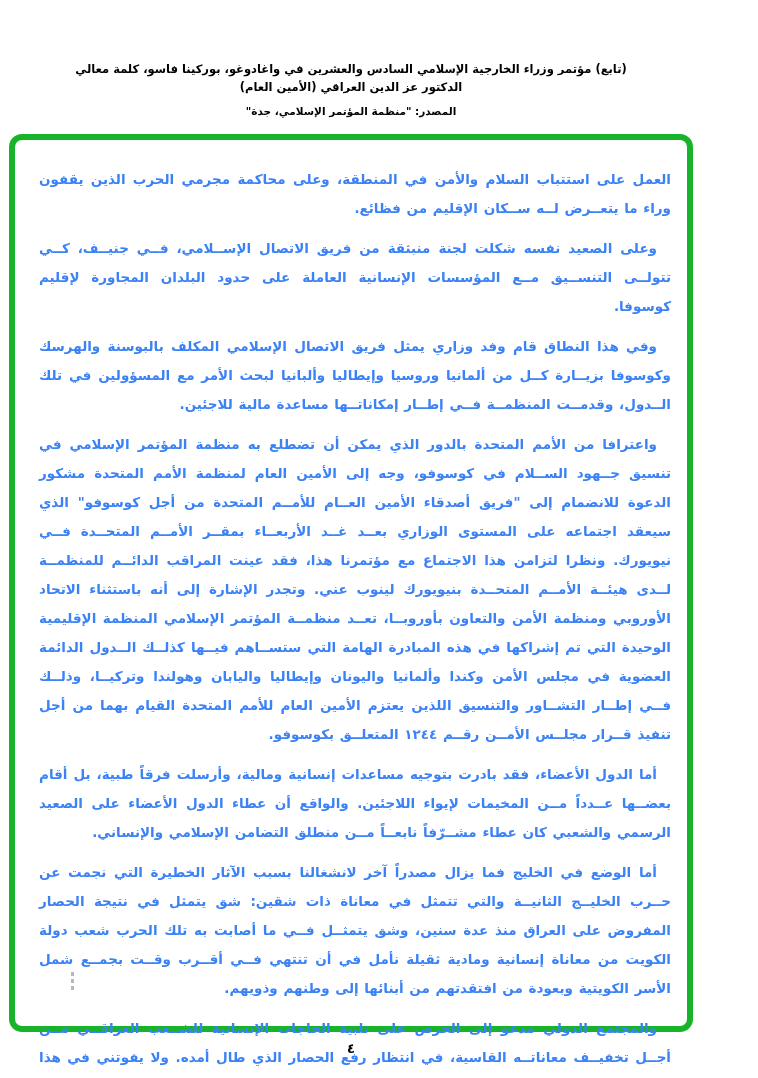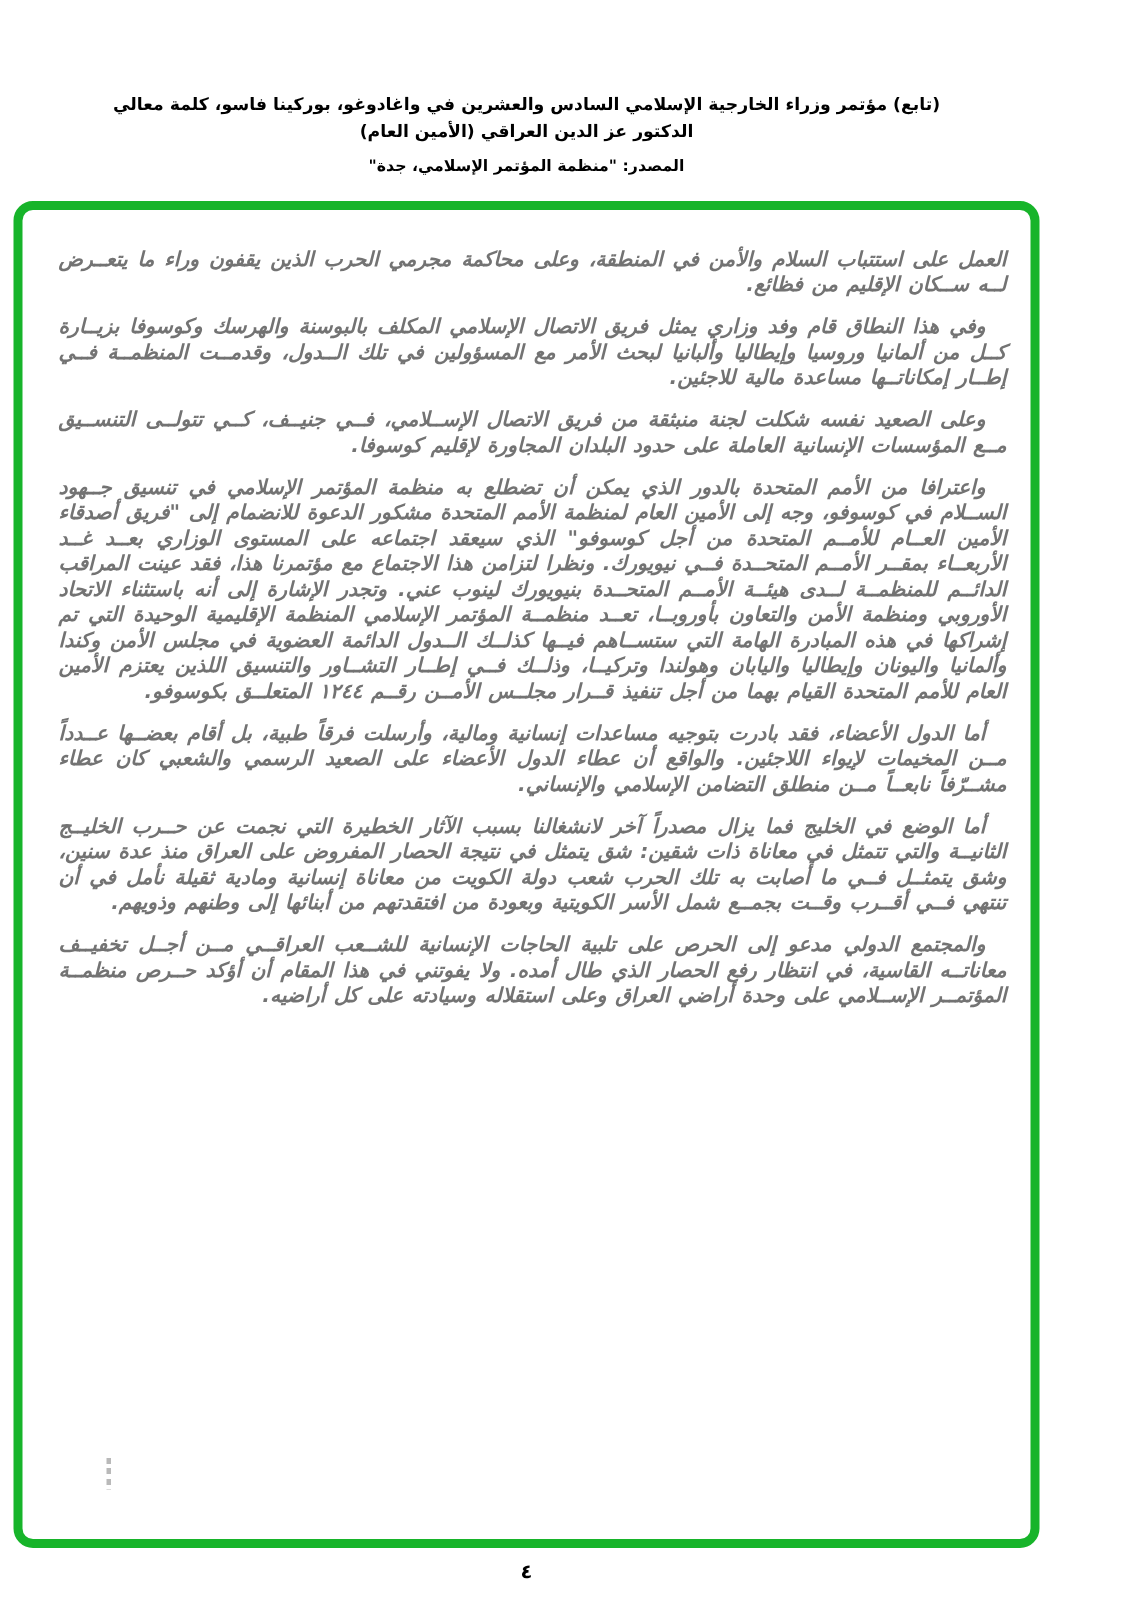--- a/index.html
+++ b/index.html
@@ -37,26 +37,25 @@
     margin: 17px auto 0 auto;
     border: 6px solid #17b42a;
     border-radius: 13px;
     padding: 25px 16px 0 24px;
     direction: rtl;
     position: relative;
   }
   .green-box p {
     font-size: 13.5px;
     font-weight: bold;
-    line-height: 17px;
+    line-height: 29px;
     text-align: justify;
-    color: #737373;
+    color: #3b82f6;
     margin-bottom: 11px;
     word-spacing: 1px;
-    font-style: italic;
   }
   .green-box p.indent { text-indent: 14px; }
   .green-box p.salutation {
     text-align: right;
     text-indent: 0;
   }
   .stray-mark {
     position: absolute;
     left: 71px;
     top: 972px;
@@ -81,22 +80,22 @@
 
 <div class="page">
 
   <div class="doc-header">
     <div class="line1">(تابع) مؤتمر وزراء الخارجية الإسلامي السادس والعشرين في واغادوغو، بوركينا فاسو، كلمة معالي الدكتور عز الدين العراقي (الأمين العام)</div>
     <div class="line2">المصدر:  "منظمة المؤتمر الإسلامي، جدة"</div>
   </div>
 
   <div class="green-box">
     <p>العمل على استتباب السلام والأمن في المنطقة، وعلى محاكمة مجرمي الحرب الذين يقفون وراء ما يتعــرض لــه ســكان الإقليم من فظائع.</p>
+    <p class="indent">وعلى الصعيد نفسه شكلت لجنة منبثقة من فريق الاتصال الإســلامي، فــي جنيــف، كــي تتولــى التنســيق مــع المؤسسات الإنسانية العاملة على حدود البلدان المجاورة لإقليم كوسوفا.</p>
     <p class="indent">وفي هذا النطاق قام وفد وزاري يمثل فريق الاتصال الإسلامي المكلف بالبوسنة والهرسك وكوسوفا بزيــارة كــل من ألمانيا وروسيا وإيطاليا وألبانيا لبحث الأمر مع المسؤولين في تلك الــدول، وقدمــت المنظمــة فــي إطــار إمكاناتــها مساعدة مالية للاجئين.</p>
-    <p class="indent">وعلى الصعيد نفسه شكلت لجنة منبثقة من فريق الاتصال الإســلامي، فــي جنيــف، كــي تتولــى التنســيق مــع المؤسسات الإنسانية العاملة على حدود البلدان المجاورة لإقليم كوسوفا.</p>
     <p class="indent">واعترافا من الأمم المتحدة بالدور الذي يمكن أن تضطلع به منظمة المؤتمر الإسلامي في تنسيق جــهود الســلام في كوسوفو، وجه إلى الأمين العام لمنظمة الأمم المتحدة مشكور الدعوة للانضمام إلى "فريق أصدقاء الأمين العــام للأمــم المتحدة من أجل كوسوفو" الذي سيعقد اجتماعه على المستوى الوزاري بعــد غــد الأربعــاء بمقــر الأمــم المتحــدة فــي نيويورك. ونظرا لتزامن هذا الاجتماع مع مؤتمرنا هذا، فقد عينت المراقب الدائــم للمنظمــة لــدى هيئــة الأمــم المتحــدة بنيويورك لينوب عني.  وتجدر الإشارة إلى أنه باستثناء الاتحاد الأوروبي ومنظمة الأمن والتعاون بأوروبــا، تعــد منظمــة المؤتمر الإسلامي المنظمة الإقليمية الوحيدة التي تم إشراكها في هذه المبادرة الهامة التي ستســاهم فيــها كذلــك الــدول الدائمة العضوية في مجلس الأمن وكندا وألمانيا واليونان وإيطاليا واليابان وهولندا وتركيــا، وذلــك فــي إطــار التشــاور والتنسيق اللذين يعتزم الأمين العام للأمم المتحدة القيام بهما من أجل تنفيذ قــرار مجلــس الأمــن رقــم ١٢٤٤ المتعلــق بكوسوفو.</p>
     <p class="indent">أما الدول الأعضاء، فقد بادرت بتوجيه مساعدات إنسانية ومالية، وأرسلت فرقاً طبية، بل أقام بعضــها عــدداً مــن المخيمات لإيواء اللاجئين. والواقع أن عطاء الدول الأعضاء على الصعيد الرسمي والشعبي كان عطاء مشــرّفاً نابعــاً مــن منطلق التضامن الإسلامي والإنساني.</p>
     <p class="indent">أما الوضع في الخليج فما يزال مصدراً آخر لانشغالنا بسبب الآثار الخطيرة التي نجمت عن حــرب الخليــج الثانيــة والتي تتمثل في معاناة ذات شقين: شق يتمثل في نتيجة الحصار المفروض على العراق منذ عدة سنين، وشق يتمثــل فــي ما أصابت به تلك الحرب شعب دولة الكويت من معاناة إنسانية ومادية ثقيلة نأمل في أن تنتهي فــي أقــرب وقــت بجمــع شمل الأسر الكويتية وبعودة من افتقدتهم من أبنائها إلى وطنهم وذويهم.</p>
     <p class="indent">والمجتمع الدولي مدعو إلى الحرص على تلبية الحاجات الإنسانية للشــعب العراقــي مــن أجــل تخفيــف معاناتــه القاسية، في انتظار رفع الحصار الذي طال أمده. ولا يفوتني في هذا المقام أن أؤكد حــرص منظمــة المؤتمــر الإســلامي على وحدة أراضي العراق وعلى استقلاله وسيادته على كل أراضيه.</p>
   </div>
 
   <div class="stray-mark"></div>
 
   <div class="page-number">٤</div>
 

